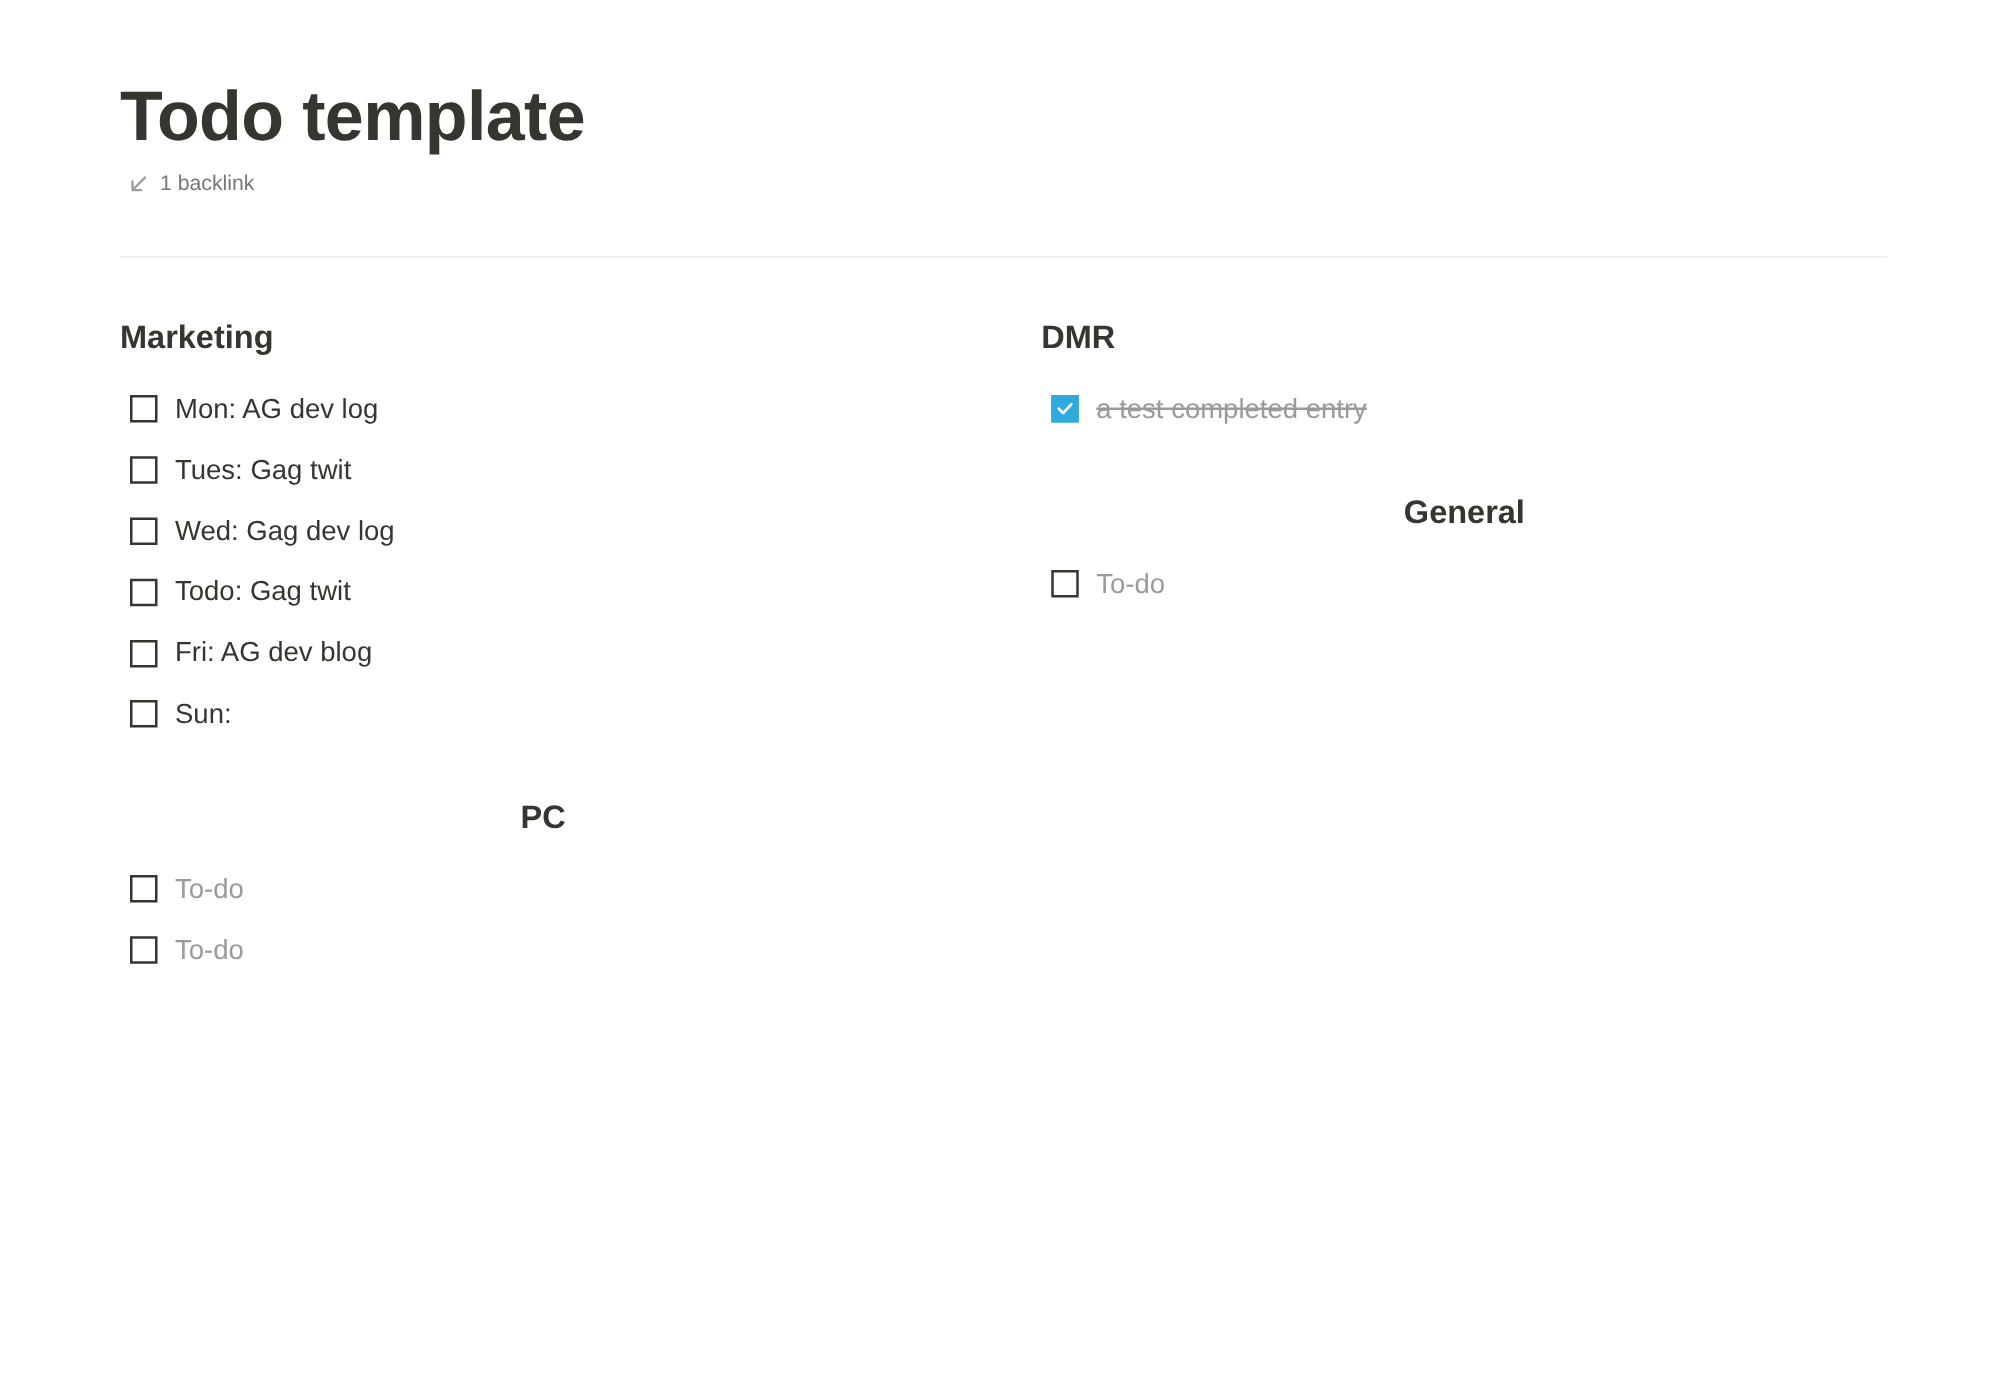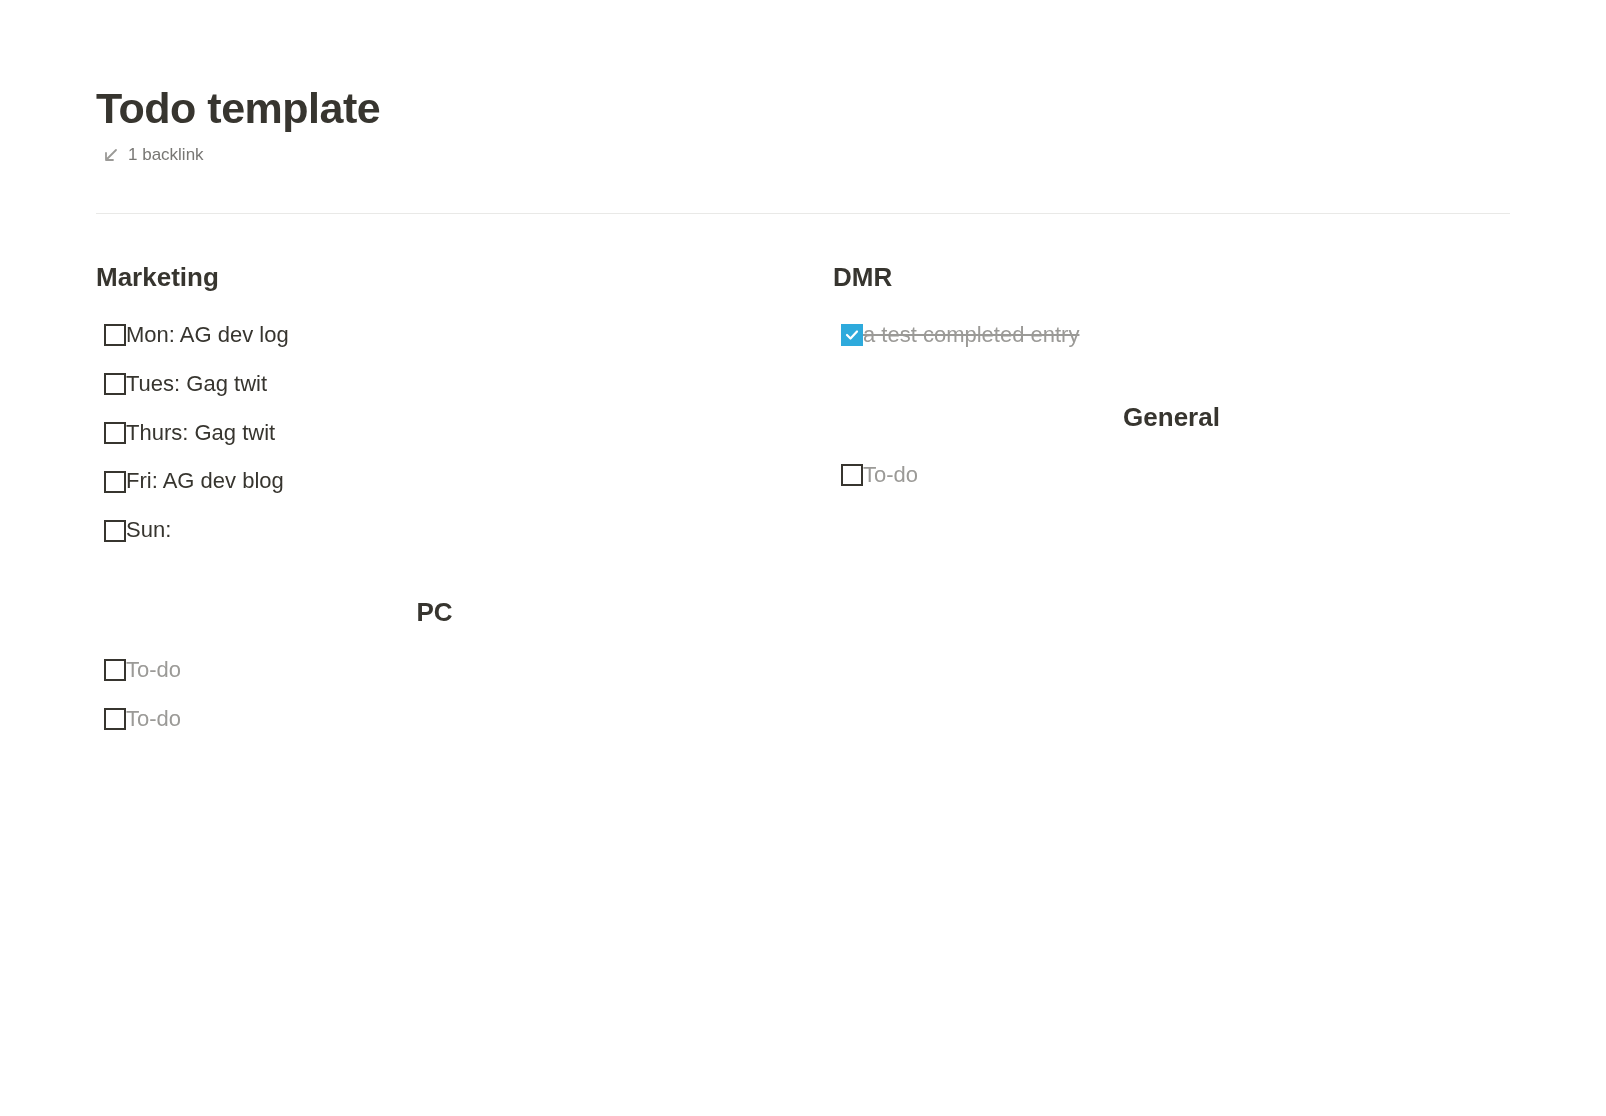--- a/index.html
+++ b/index.html
@@ -9,26 +9,25 @@
     }
     body {
       font-family: -apple-system, BlinkMacSystemFont, "Segoe UI", Helvetica, Arial, sans-serif;
       background: #ffffff;
       color: #37352f;
       width: 1606px;
       height: 1116px;
       padding: 60px 96px 0 96px;
     }
     .page-title {
-      font-size: 43px;
+      font-size: 56px;
       font-weight: 700;
       color: #37352f;
       margin-bottom: 12px;
       letter-spacing: -0.5px;
-      margin-top: 24px;
     }
     .backlink-row {
       display: flex;
       align-items: center;
       gap: 8px;
       color: #787774;
       font-size: 17px;
       margin-bottom: 48px;
       cursor: pointer;
       padding-left: 6px;
@@ -58,20 +57,21 @@
       color: #37352f;
       margin-bottom: 18px;
     }
     .section-heading.spaced {
       margin-top: 42px;
       text-align: center;
     }
     .todo-item {
       display: flex;
       align-items: center;
+      gap: 14px;
       padding: 9px 0 9px 8px;
       font-size: 22px;
       line-height: 1.4;
     }
     .checkbox {
       width: 22px;
       height: 22px;
       border: 2px solid #37352f;
       flex-shrink: 0;
       cursor: pointer;
@@ -127,21 +127,25 @@
     <div class="todo-item">
       <span class="checkbox"></span>
       <span class="todo-label">Mon: AG dev log</span>
     </div>
     <div class="todo-item">
       <span class="checkbox"></span>
       <span class="todo-label">Tues: Gag twit</span>
     </div>
     <div class="todo-item">
       <span class="checkbox"></span>
-      <span class="todo-label">Thurs: Gag twit</span>
+      <span class="todo-label">Wed: Gag dev log</span>
+    </div>
+    <div class="todo-item">
+      <span class="checkbox"></span>
+      <span class="todo-label">Todo: Gag twit</span>
     </div>
     <div class="todo-item">
       <span class="checkbox"></span>
       <span class="todo-label">Fri: AG dev blog</span>
     </div>
     <div class="todo-item">
       <span class="checkbox"></span>
       <span class="todo-label">Sun:</span>
     </div>
 

